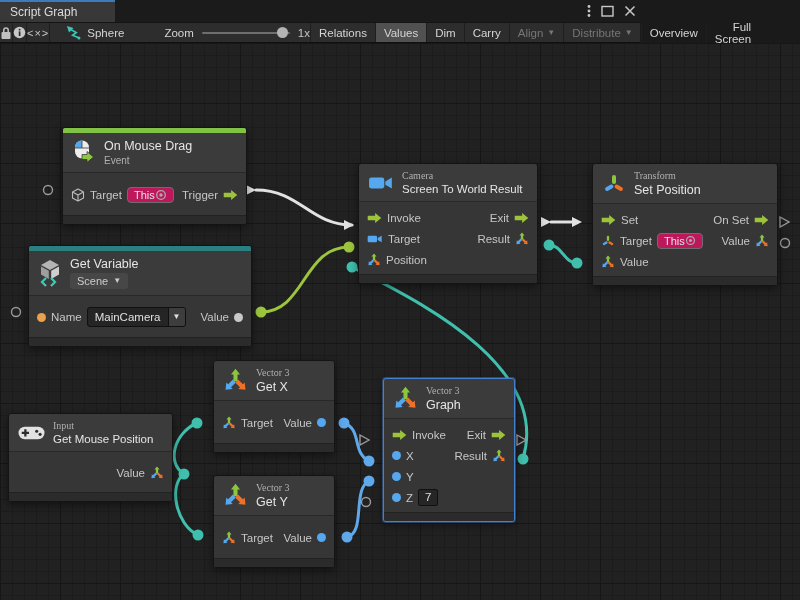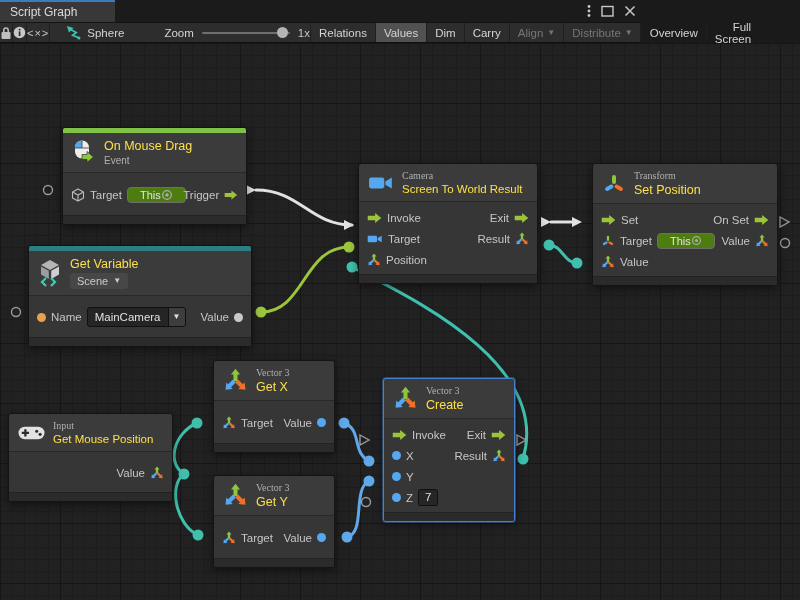--- a/index.html
+++ b/index.html
@@ -46,34 +46,34 @@
 
   
   .node { position:absolute; background:#3b3b3b; border:1px solid #141414; border-radius:3px;
           box-shadow:0 3px 8px rgba(0,0,0,.45); }
   .node.selected { border-color:#4380d0; box-shadow:0 0 0 1px rgba(67,128,208,.45), 0 3px 8px rgba(0,0,0,.45); }
   .accent { height:5px; border-radius:2px 2px 0 0; }
   .accent-green { background:#7fc244; }
   .accent-teal { background:#2a8080; }
   .nhead { display:flex; align-items:center; gap:8px; padding:6px 9px; }
   .ncol { display:flex; flex-direction:column; gap:2px; min-width:0; }
-  .ntitle { font-size:12.5px; color:#fde047; white-space:nowrap; }
+  .ntitle { font-size:12.5px; color:#e5e5e5; white-space:nowrap; }
   .ntitle.small { font-size:11.5px; }
   .nsub { font-size:10px; color:#b0b0b0; }
   .ncat { font-size:10px; color:#b0b0b0;font-family:Liberation Serif, serif; }
   .nbody { border-top:1px solid #282828; background:#363636; padding:5px 0 4px; }
   .nfoot { height:9px; background:#2b2b2b; border-top:1px solid #222; border-radius:0 0 2px 2px; }
   .prow { display:flex; align-items:center; justify-content:space-between; padding:0 8px; height:21px; }
   .prow.tall { height:33px; }
   .pgroup { display:flex; align-items:center; gap:5px; min-width:0; }
   .plabel { font-size:11.5px; color:#c6c6c6; white-space:nowrap; }
   .pdot { width:9px; height:9px; border-radius:50%; flex:none; }
   .pdot.blue { background:#55a8ef; } .pdot.orange { background:#e8a14d; } .pdot.gray { background:#c9c9c9; }
   .chip-this { display:inline-flex; align-items:center; border:1px solid #6d6d6d; border-radius:4px;
-               background:#4d7c0f; padding:1px 12px; font-size:11px; color:#e4e4e4; }
+               background:#be185d; padding:1px 6px; font-size:11px; color:#e4e4e4; }
   .chip-drop { display:inline-flex; align-items:center; gap:5px; background:#474747; border-radius:3px;
                padding:2px 7px; font-size:11px; color:#cccccc; width:max-content; }
   .field-drop { display:inline-flex; align-items:center; background:#252525; border:1px solid #101010;
                 border-radius:3px; font-size:11.5px; color:#e0e0e0; height:20px; }
   .field-drop .txt { padding:0 7px; }
   .field-drop .dbox { width:17px; align-self:stretch; display:flex; align-items:center; justify-content:center;
                       border-left:1px solid #101010; background:#3d3d3d; border-radius:0 2px 2px 0; }
   .vfield { display:inline-block; background:#262626; border:1px solid #111; border-radius:2px;
             padding:0px 6px; font-size:11.5px; color:#e0e0e0; line-height:15px; }
   .nicon { flex:none; }
@@ -500,21 +500,21 @@
       <div class="nfoot"></div>
     </div>
 
     <div class="node selected" style="left:383px;top:335px;width:132px">
       <div class="nhead">
         <svg class="nicon" width="25" height="25">
             <use href="#sym-vec3"></use>
           </svg>
         <div class="ncol">
           <div class="ncat">Vector 3</div>
-          <div class="ntitle">Create</div>
+          <div class="ntitle">Graph</div>
         </div>
       </div>
       <div class="nbody">
         <div class="prow">
           <div class="pgroup">
             <svg width="15" height="12">
                 <use href="#sym-arrow"></use>
               </svg>
             <span class="plabel">Invoke</span>
           </div>

